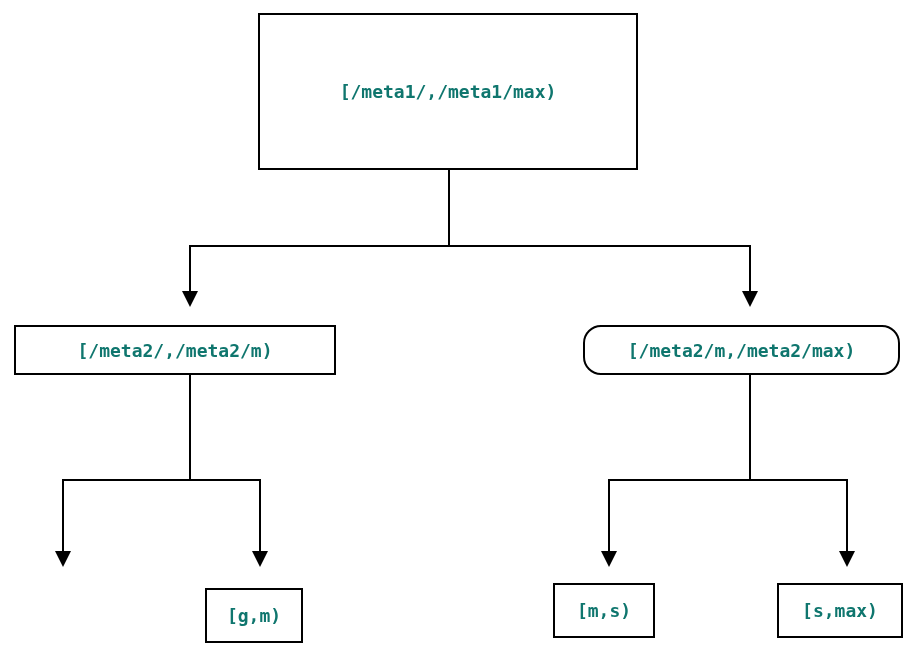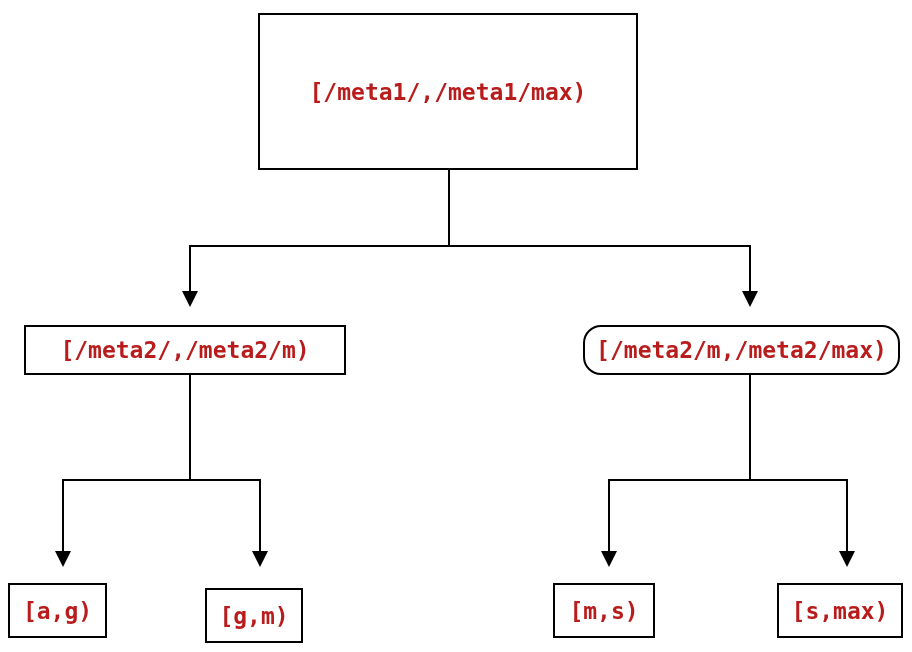--- a/index.html
+++ b/index.html
@@ -16,23 +16,23 @@
     overflow: hidden;
   }
   .node {
     position: absolute;
     box-sizing: border-box;
     border: 2px solid #000000;
     background: #ffffff;
     display: flex;
     align-items: center;
     justify-content: center;
-    font-size: 23px;
+    font-size: 18px;
     font-weight: bold;
-    color: #b91c1c;
+    color: #0f766e;
     white-space: nowrap;
   }
   .line {
     position: absolute;
     background: #000000;
   }
   .arrow {
     position: absolute;
     width: 0;
     height: 0;
@@ -41,25 +41,24 @@
     border-top: 16px solid #000000;
   }
 </style>
 </head>
 <body>
 
 <div class="canvas">
 
   <div class="node" style="left:258px; top:13px; width:380px; height:157px;">[/meta1/,/meta1/max)</div>
 
-  <div class="node" style="left:24px; top:325px; width:322px; height:50px;">[/meta2/,/meta2/m)</div>
+  <div class="node" style="left:14px; top:325px; width:322px; height:50px;">[/meta2/,/meta2/m)</div>
 
   <div class="node" style="left:583px; top:325px; width:317px; height:50px;border-radius:18px;">[/meta2/m,/meta2/max)</div>
 
-  <div class="node" style="left:8px; top:583px; width:99px; height:55px;">[a,g)</div>
 
   <div class="node" style="left:205px; top:588px; width:98px; height:55px;">[g,m)</div>
 
   <div class="node" style="left:777px; top:583px; width:126px; height:55px;">[s,max)</div>
 
   <div class="node" style="left:553px; top:583px; width:102px; height:55px;">[m,s)</div>
 
   <div class="line" style="left:448px; top:170px; width:2px; height:77px;"></div>
   <div class="line" style="left:189px; top:245px; width:562px; height:2px;"></div>
   <div class="line" style="left:189px; top:245px; width:2px; height:48px;"></div>

